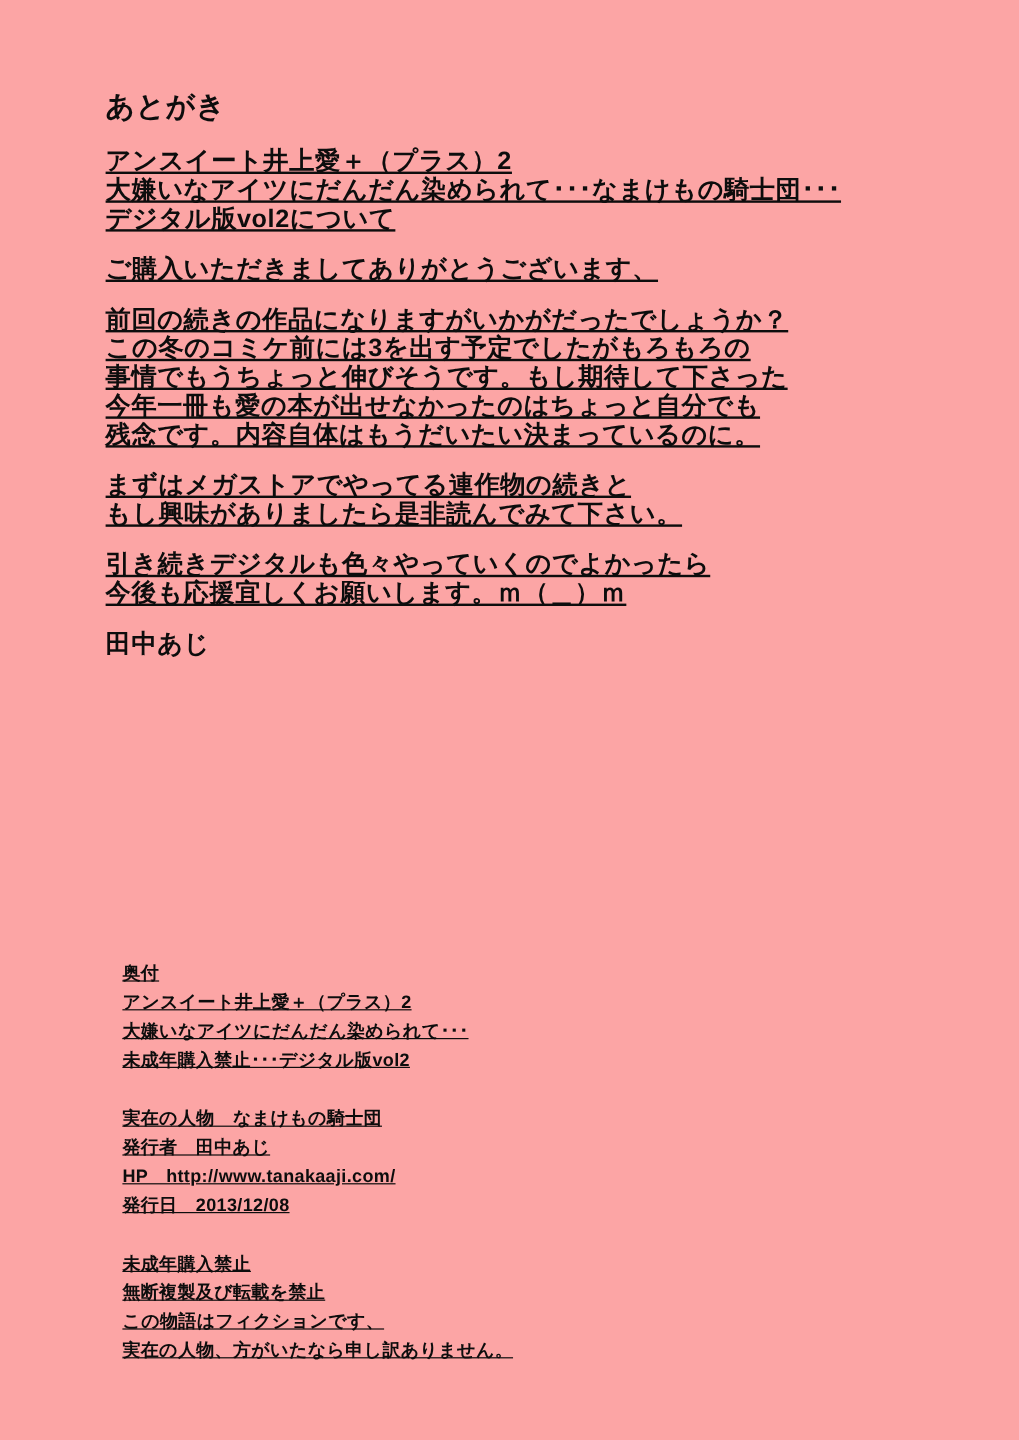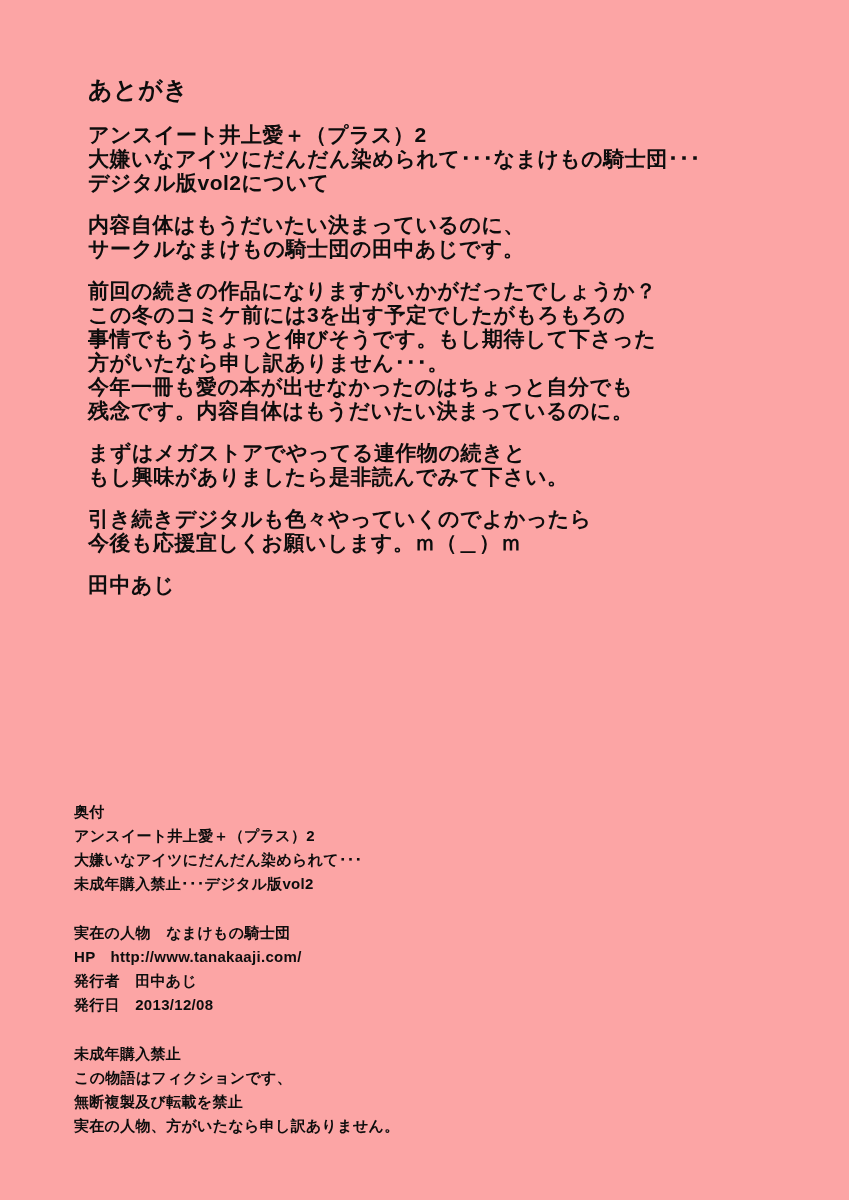--- a/index.html
+++ b/index.html
@@ -32,58 +32,57 @@
     margin-bottom: 19px;
   }
   .para {
     margin: 0 0 18px 0;
   }
   .signature {
     margin-top: 16px;
   }
   .colophon {
     position: absolute;
-    left: 74px;
+    left: 102px;
     top: 800px;
     width: 560px;
     font-size: 15px;
     line-height: 24px;
     letter-spacing: 0.3px;
   }
   .cblock {
     margin: 0 0 25px 0;
   }
   .line {
     white-space: pre;
+    text-decoration: underline;
   }
 </style>
 </head>
 <body>
 
 <div class="page">
 
   <section class="afterword">
     <div class="heading">あとがき</div>
 
     <div class="para">
       <div class="line">アンスイート井上愛＋（プラス）2</div>
       <div class="line">大嫌いなアイツにだんだん染められて･･･なまけもの騎士団･･･</div>
       <div class="line">デジタル版vol2について</div>
     </div>
 
     <div class="para">
-      <div class="line">内容自体はもうだいたい決まっているのに、</div>
-      <div class="line">サークルなまけもの騎士団の田中あじです。</div>
+      <div class="line">ご購入いただきましてありがとうございます、</div>
     </div>
 
     <div class="para">
       <div class="line">前回の続きの作品になりますがいかがだったでしょうか？</div>
       <div class="line">この冬のコミケ前には3を出す予定でしたがもろもろの</div>
       <div class="line">事情でもうちょっと伸びそうです。もし期待して下さった</div>
-      <div class="line">方がいたなら申し訳ありません･･･。</div>
       <div class="line">今年一冊も愛の本が出せなかったのはちょっと自分でも</div>
       <div class="line">残念です。内容自体はもうだいたい決まっているのに。</div>
     </div>
 
     <div class="para">
       <div class="line">まずはメガストアでやってる連作物の続きと</div>
       <div class="line">もし興味がありましたら是非読んでみて下さい。</div>
     </div>
 
     <div class="para">
@@ -97,26 +96,26 @@
   <section class="colophon">
     <div class="cblock">
       <div class="line">奥付</div>
       <div class="line">アンスイート井上愛＋（プラス）2</div>
       <div class="line">大嫌いなアイツにだんだん染められて･･･</div>
       <div class="line">未成年購入禁止･･･デジタル版vol2</div>
     </div>
 
     <div class="cblock">
       <div class="line">実在の人物　なまけもの騎士団</div>
+      <div class="line">発行者　田中あじ</div>
       <div class="line">HP　http://www.tanakaaji.com/</div>
-      <div class="line">発行者　田中あじ</div>
       <div class="line">発行日　2013/12/08</div>
     </div>
 
     <div class="cblock">
       <div class="line">未成年購入禁止</div>
+      <div class="line">無断複製及び転載を禁止</div>
       <div class="line">この物語はフィクションです、</div>
-      <div class="line">無断複製及び転載を禁止</div>
       <div class="line">実在の人物、方がいたなら申し訳ありません。</div>
     </div>
   </section>
 
 </div>
 
 </body></html>

